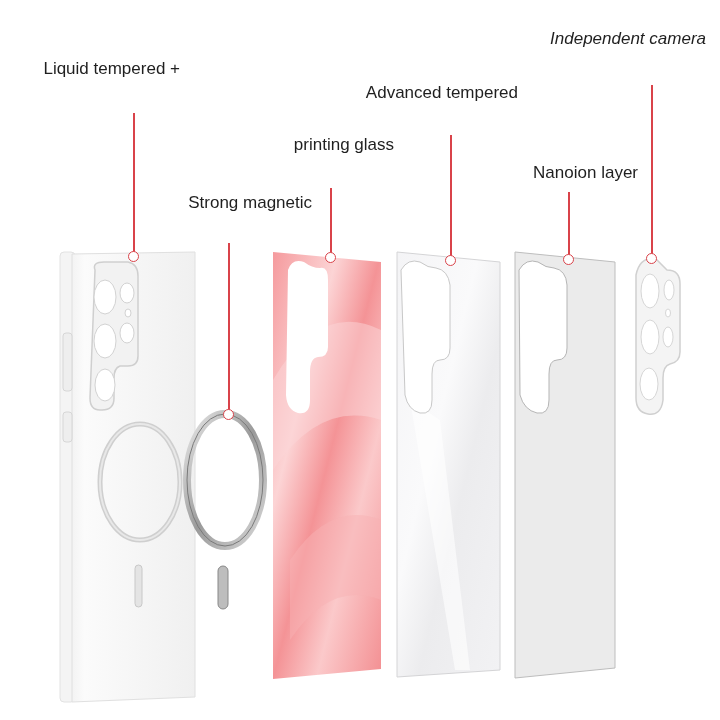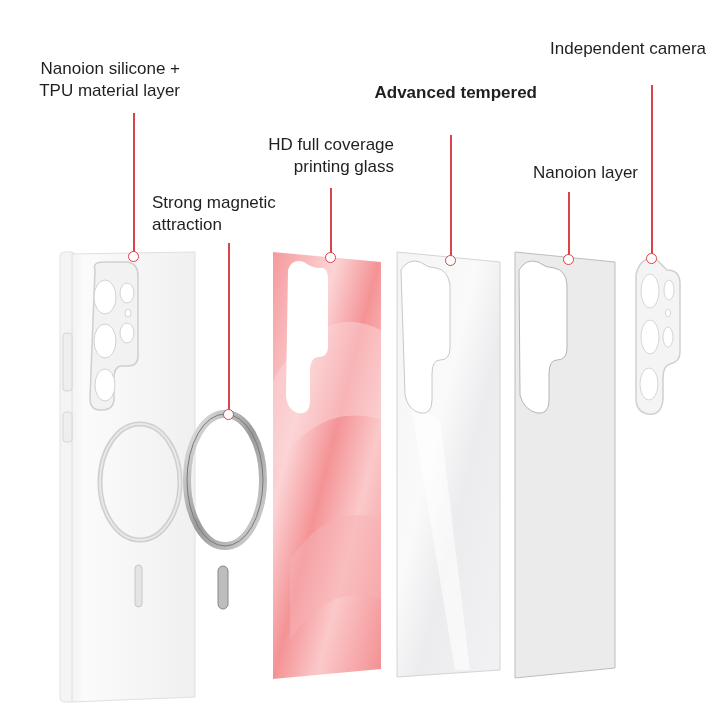--- a/index.html
+++ b/index.html
@@ -7,21 +7,21 @@
   body { position: relative; font-family: "Liberation Sans", "DejaVu Sans", sans-serif; color: #222; }
   .label {
     position: absolute;
     font-size: 17px;
     line-height: 22px;
     color: #1f1f1f;
     white-space: nowrap;
   }
   .label .line { display: block; }
   .right { text-align: right; }
-  .center { text-align: left; }
+  .center { text-align: right; }
   .leader {
     position: absolute;
     width: 1.5px;
     background: #d9434a;
   }
   .dot {
     position: absolute;
     width: 11px; height: 11px;
     border: 1.5px solid #d9434a;
     border-radius: 50%;
@@ -108,38 +108,35 @@
     <ellipse cx="650" cy="291" rx="9" ry="17" fill="#ffffff" stroke="#d6d6d6"></ellipse>
     <ellipse cx="650" cy="337" rx="9" ry="17" fill="#ffffff" stroke="#d6d6d6"></ellipse>
     <ellipse cx="649" cy="384" rx="9" ry="16" fill="#ffffff" stroke="#d6d6d6"></ellipse>
     <ellipse cx="669" cy="290" rx="5" ry="10" fill="#ffffff" stroke="#d6d6d6"></ellipse>
     <ellipse cx="668" cy="313" rx="2.5" ry="4" fill="#ffffff" stroke="#d6d6d6"></ellipse>
     <ellipse cx="668" cy="337" rx="5" ry="10" fill="#ffffff" stroke="#d6d6d6"></ellipse>
   </g>
 </svg>
 
 <div class="label right" style="left:20px; top:58px; width:160px;">
-  <span class="line">Nanoion silicone +</span>
-  <span class="line">TPU material layer</span>
+  <span class="line">Liquid tempered +</span>
 </div>
 <div class="label center" style="left:152px; top:192px; width:160px;">
   <span class="line">Strong magnetic</span>
-  <span class="line">attraction</span>
 </div>
 <div class="label right" style="left:240px; top:134px; width:154px;">
-  <span class="line">HD full coverage</span>
   <span class="line">printing glass</span>
 </div>
-<div class="label right" style="left:341px; top:82px; width:196px;font-weight:bold;">
+<div class="label right" style="left:322px; top:82px; width:196px;">
   <span class="line">Advanced tempered</span>
 </div>
 <div class="label right" style="left:506px; top:162px; width:132px;">
   <span class="line">Nanoion layer</span>
 </div>
-<div class="label right" style="left:500px; top:38px; width:206px;">
+<div class="label right" style="left:500px; top:28px; width:206px;font-style:italic;">
   <span class="line">Independent camera</span>
 </div>
 
 <div class="leader" style="left:133px; top:113px; height:140px;"></div>
 <div class="dot" style="left:128px; top:251px;"></div>
 
 <div class="leader" style="left:228px; top:243px; height:168px;"></div>
 <div class="dot" style="left:223px; top:409px;"></div>
 
 <div class="leader" style="left:330px; top:188px; height:66px;"></div>

